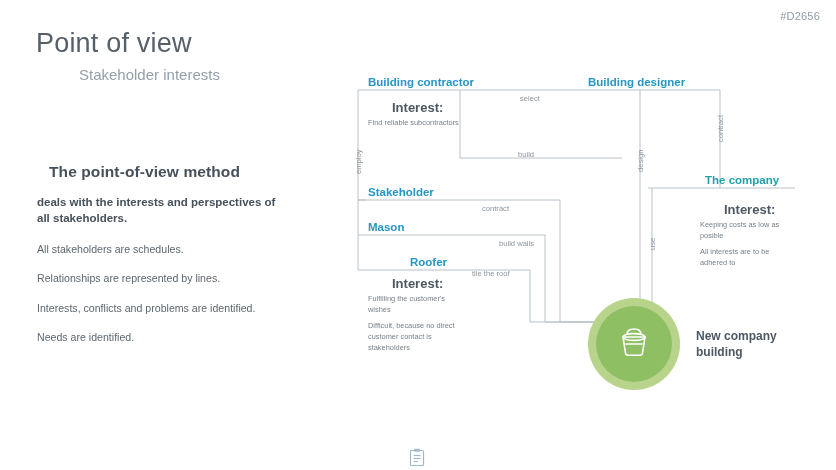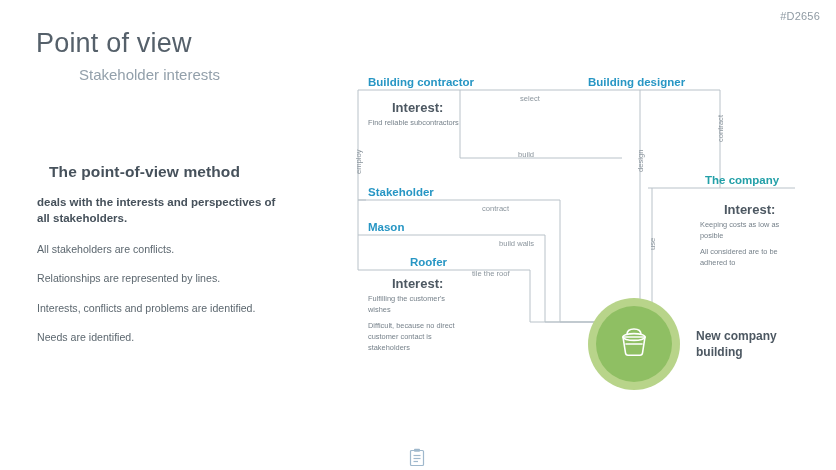--- a/index.html
+++ b/index.html
@@ -182,21 +182,21 @@
 <div class="slide">
 
   <div class="slide-id">#D2656</div>
 
   <div class="title">Point of view</div>
   <div class="subtitle">Stakeholder interests</div>
 
   <div class="left-col">
     <div class="method-head">The point-of-view method</div>
     <div class="method-sub">deals with the interests and perspectives of all stakeholders.</div>
-    <div class="bullet">All stakeholders are conflicts.</div>
+    <div class="bullet">All stakeholders are schedules.</div>
     <div class="bullet">Relationships are represented by lines.</div>
     <div class="bullet">Interests, conflicts and problems are identified.</div>
     <div class="bullet">Needs are identified.</div>
   </div>
 
   <div class="diagram">
 
     <svg width="500" height="330" viewBox="0 0 500 330">
       <g stroke="#b9c2c9" stroke-width="1" fill="none">
 
@@ -253,21 +253,21 @@
 
     <div class="interest-block" style="left:38px; top:206px;">
       <div class="interest-title">Interest:</div>
       <div class="interest-text">Fulfilling the customer's wishes</div>
       <div class="interest-text">Difficult, because no direct customer contact is stakeholders</div>
     </div>
 
     <div class="interest-block" style="left:370px; top:132px;">
       <div class="interest-title">Interest:</div>
       <div class="interest-text">Keeping costs as low as posible</div>
-      <div class="interest-text">All considered are to be adhered to</div>
+      <div class="interest-text">All interests are to be adhered to</div>
     </div>
 
     <div class="edge-label" style="left:190px; top:24px;">select</div>
     <div class="edge-label" style="left:188px; top:80px;">build</div>
     <div class="edge-label" style="left:152px; top:134px;">contract</div>
     <div class="edge-label" style="left:145px; top:169px;padding-left:24px;">build walls</div>
     <div class="edge-label" style="left:142px; top:199px;">tile the roof</div>
 
     <div class="edge-label vert" style="left:24px; top:104px;">employ</div>
     <div class="edge-label vert" style="left:306px; top:102px;">design</div>

